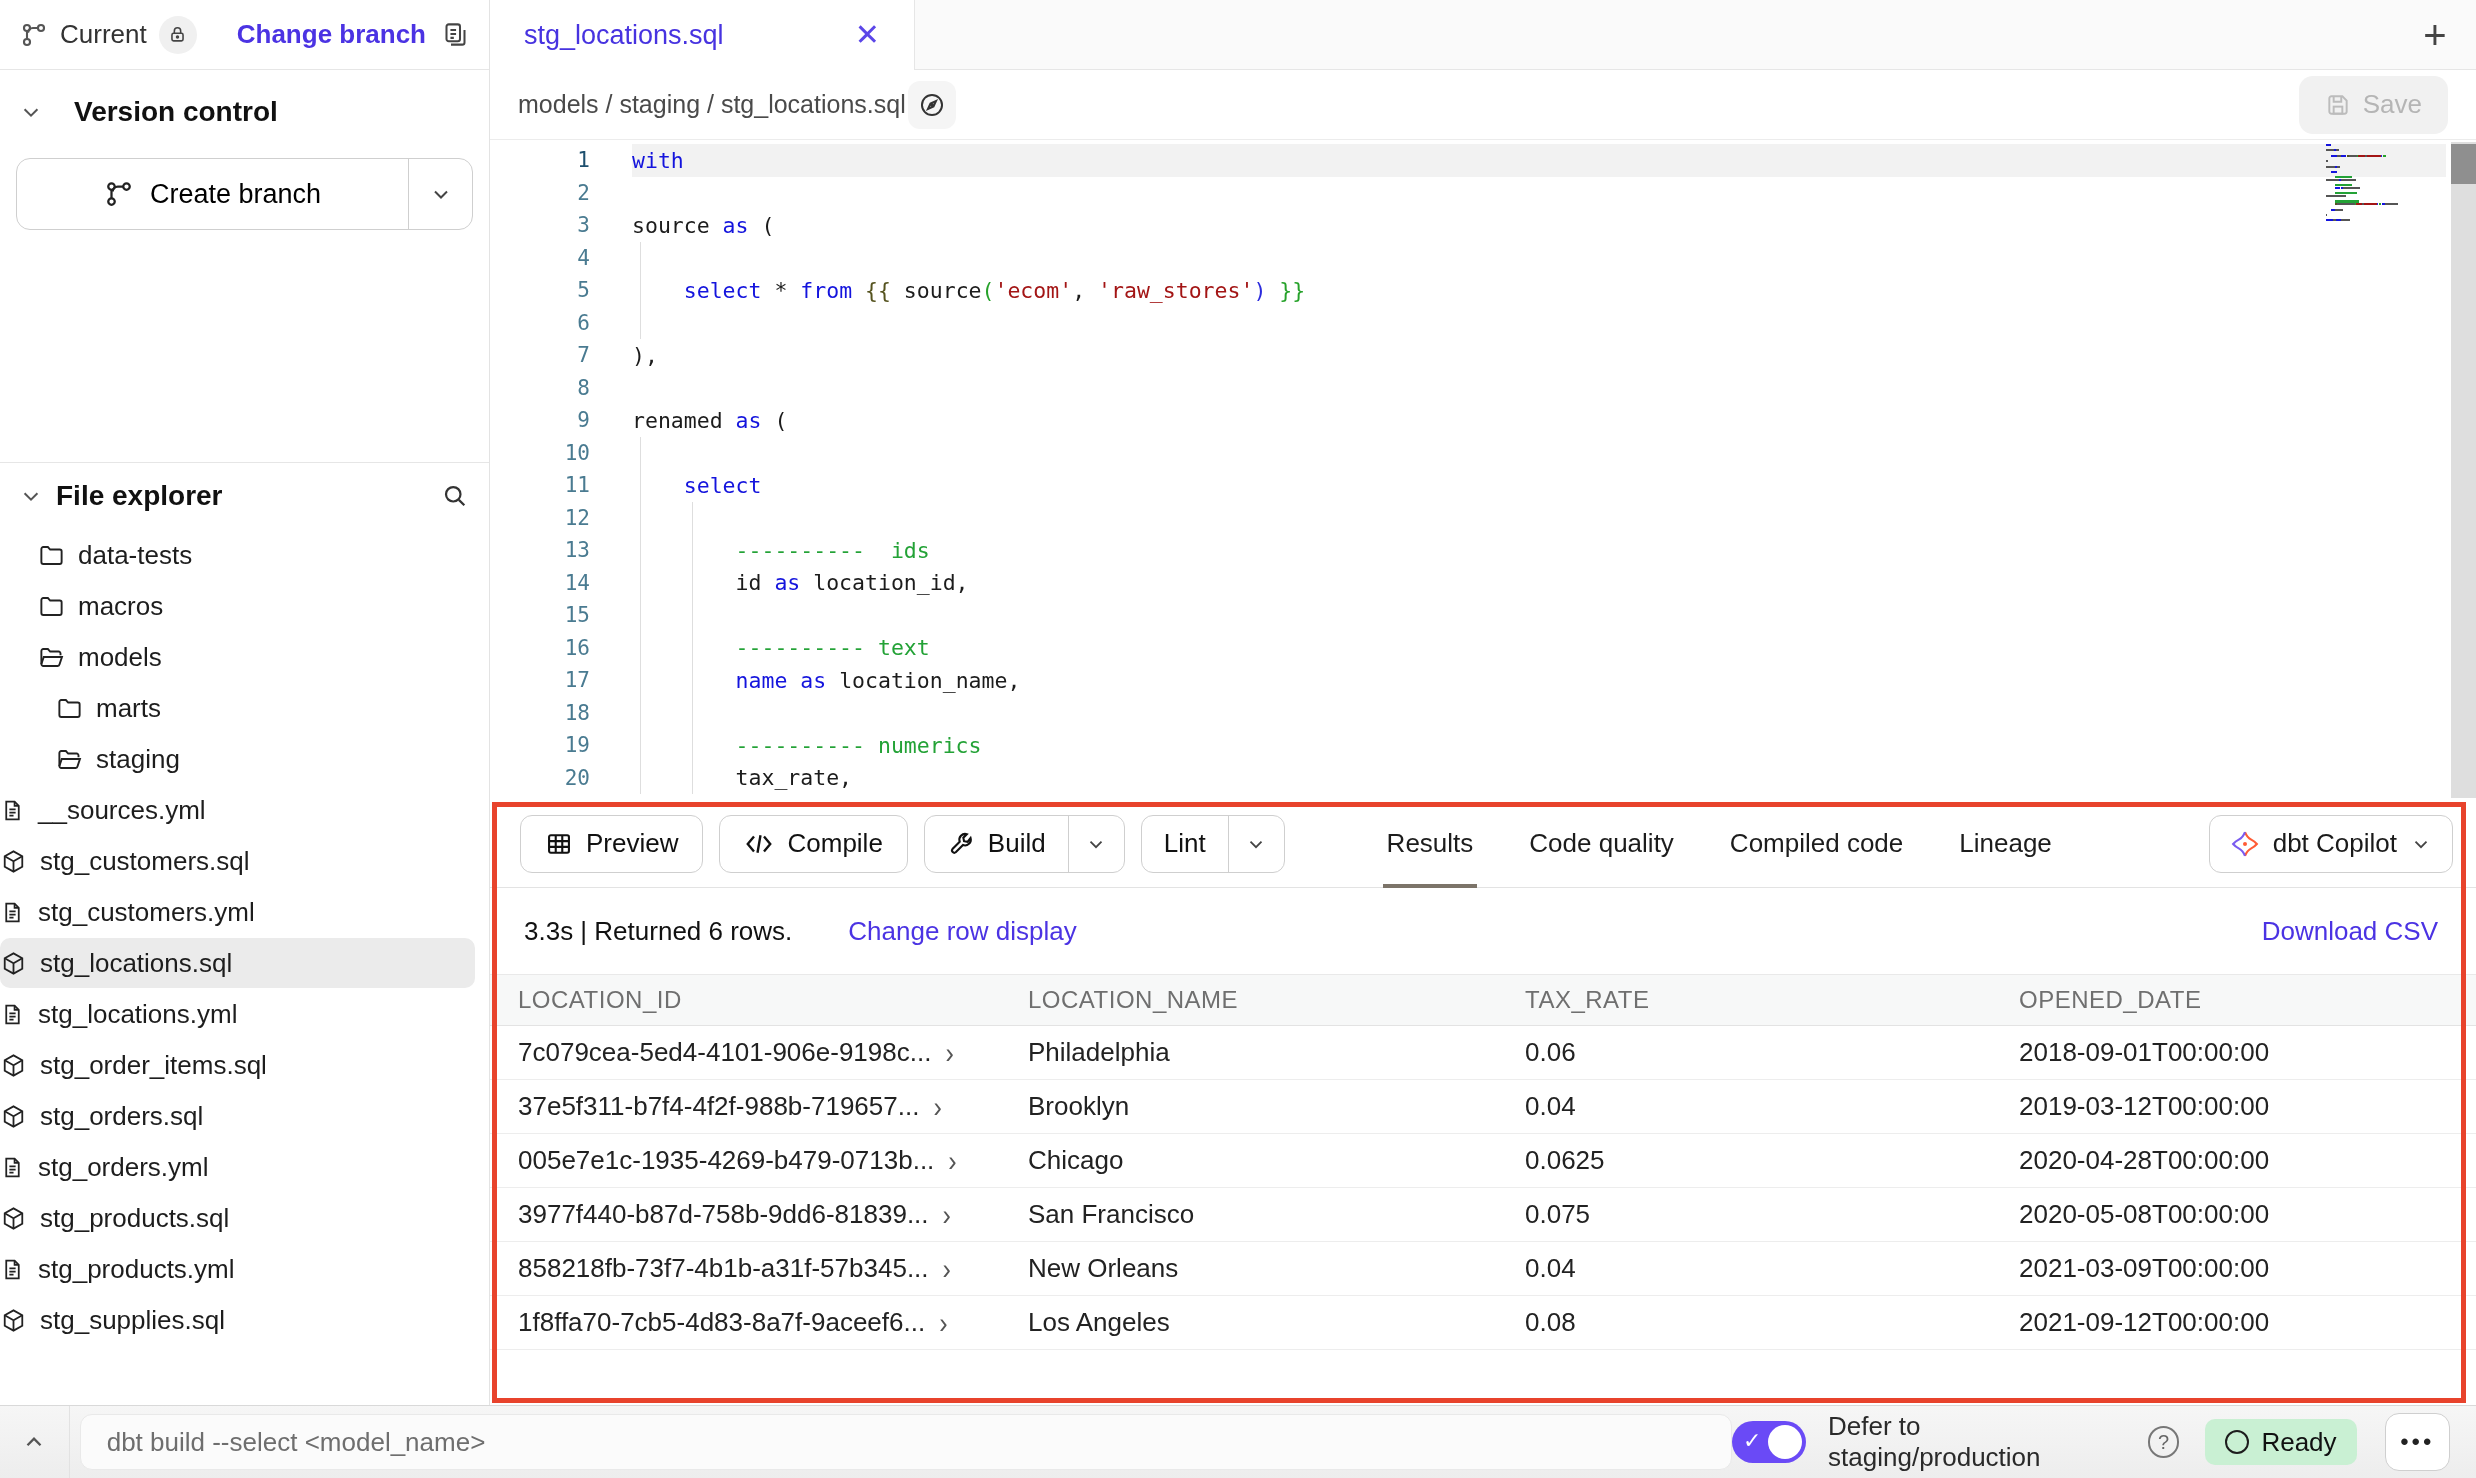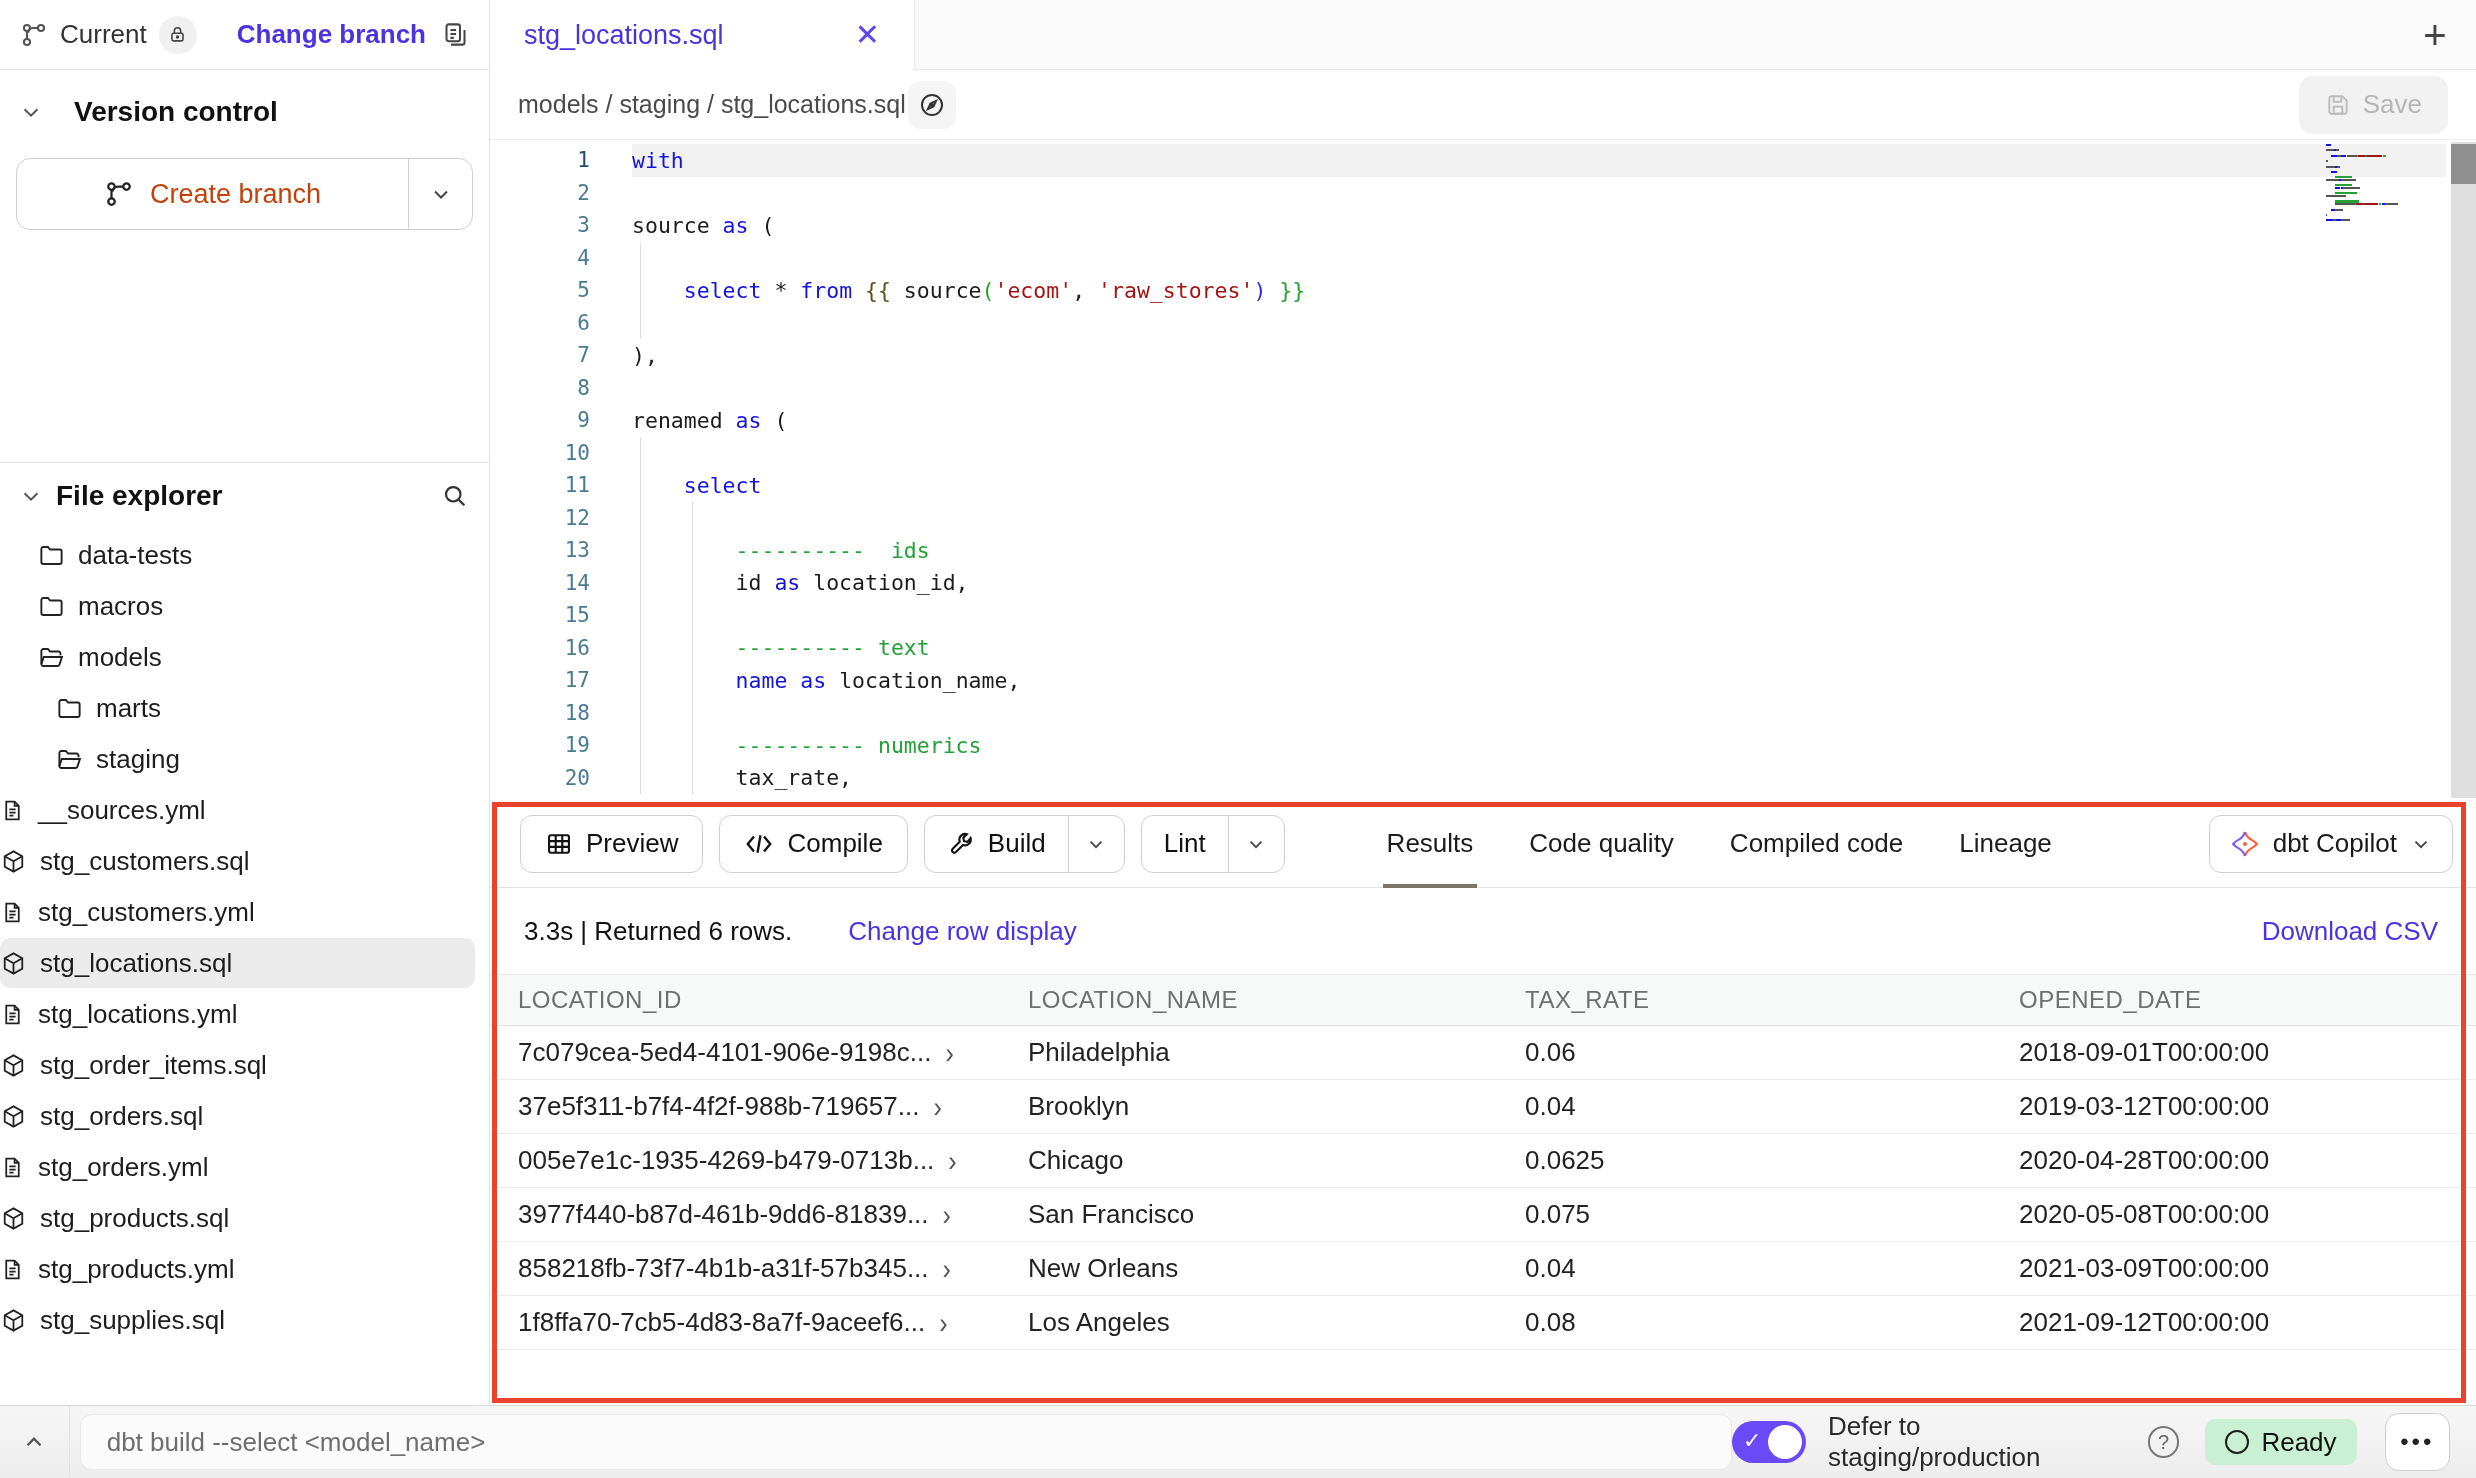--- a/index.html
+++ b/index.html
@@ -14,21 +14,21 @@
   
   #sidebar { position:absolute; left:0; top:0; width:490px; bottom:73px; background:#fff; border-right:1px solid #e3e3e3; }
   .sb-top { height:70px; border-bottom:1px solid #e6e6e6; display:flex; align-items:center; padding:0 20px; }
   .sb-top .cur-label { font-size:26px; color:#333; margin-left:12px; }
   .lock-badge { width:38px; height:38px; border-radius:50%; background:#f0f0f0; display:flex; align-items:center; justify-content:center; margin-left:12px; color:#444; }
   .change-branch { margin-left:auto; color:#4b33e3; font-size:26px; font-weight:700; cursor:pointer; }
   .copy-icon { margin-left:16px; color:#444; }
   .sec-header { display:flex; align-items:center; gap:32px; padding:0 20px; margin-top:26px; color:#555; }
   .sec-header .sec-title { font-size:28px; font-weight:700; color:#111; }
   .create-branch { margin:30px 16px 0 16px; height:72px; border:1.5px solid #cfcfcf; border-radius:14px; display:flex; align-items:stretch; background:#fff; }
-  .cb-main { flex:1; display:flex; align-items:center; justify-content:center; gap:16px; font-size:27px; color:#c2410c; cursor:pointer; }
+  .cb-main { flex:1; display:flex; align-items:center; justify-content:center; gap:16px; font-size:27px; color:#000000; cursor:pointer; }
   .cb-caret { width:64px; border-left:1.5px solid #cfcfcf; display:flex; align-items:center; justify-content:center; color:#444; cursor:pointer; }
   .fe-section { position:absolute; top:462px; left:0; right:0; bottom:0; border-top:1px solid #e6e6e6; overflow:hidden; }
   .fe-header { height:66px; display:flex; align-items:center; gap:14px; padding:0 20px; color:#555; }
   .fe-header .sec-title { font-size:28px; font-weight:700; color:#111; }
   .fe-search { margin-left:auto; color:#333; cursor:pointer; }
   .tree-item { height:50px; display:flex; align-items:center; gap:13px; font-size:26px; color:#1d1d1d; margin:1px 14px 1px 0; border-radius:10px; cursor:pointer; }
   .tree-item .ticon { color:#222; flex:0 0 auto; }
   .tree-item.d0 { padding-left:38px; }
   .tree-item.d1 { padding-left:56px; }
   .tree-item.d2 { }
@@ -708,21 +708,21 @@
           </div>
           <div class="rt-c c2">
             <span>0.0625</span>
           </div>
           <div class="rt-c c3">
             <span>2020-04-28T00:00:00</span>
           </div>
         </div>
         <div class="rt-row">
           <div class="rt-c c0">
-            <span>3977f440-b87d-461b-9dd6-81839...</span>
+            <span>3977f440-b87d-758b-9dd6-81839...</span>
             <span class="row-expand">›</span>
           </div>
           <div class="rt-c c1">
             <span>San Francisco</span>
           </div>
           <div class="rt-c c2">
             <span>0.075</span>
           </div>
           <div class="rt-c c3">
             <span>2020-05-08T00:00:00</span>

